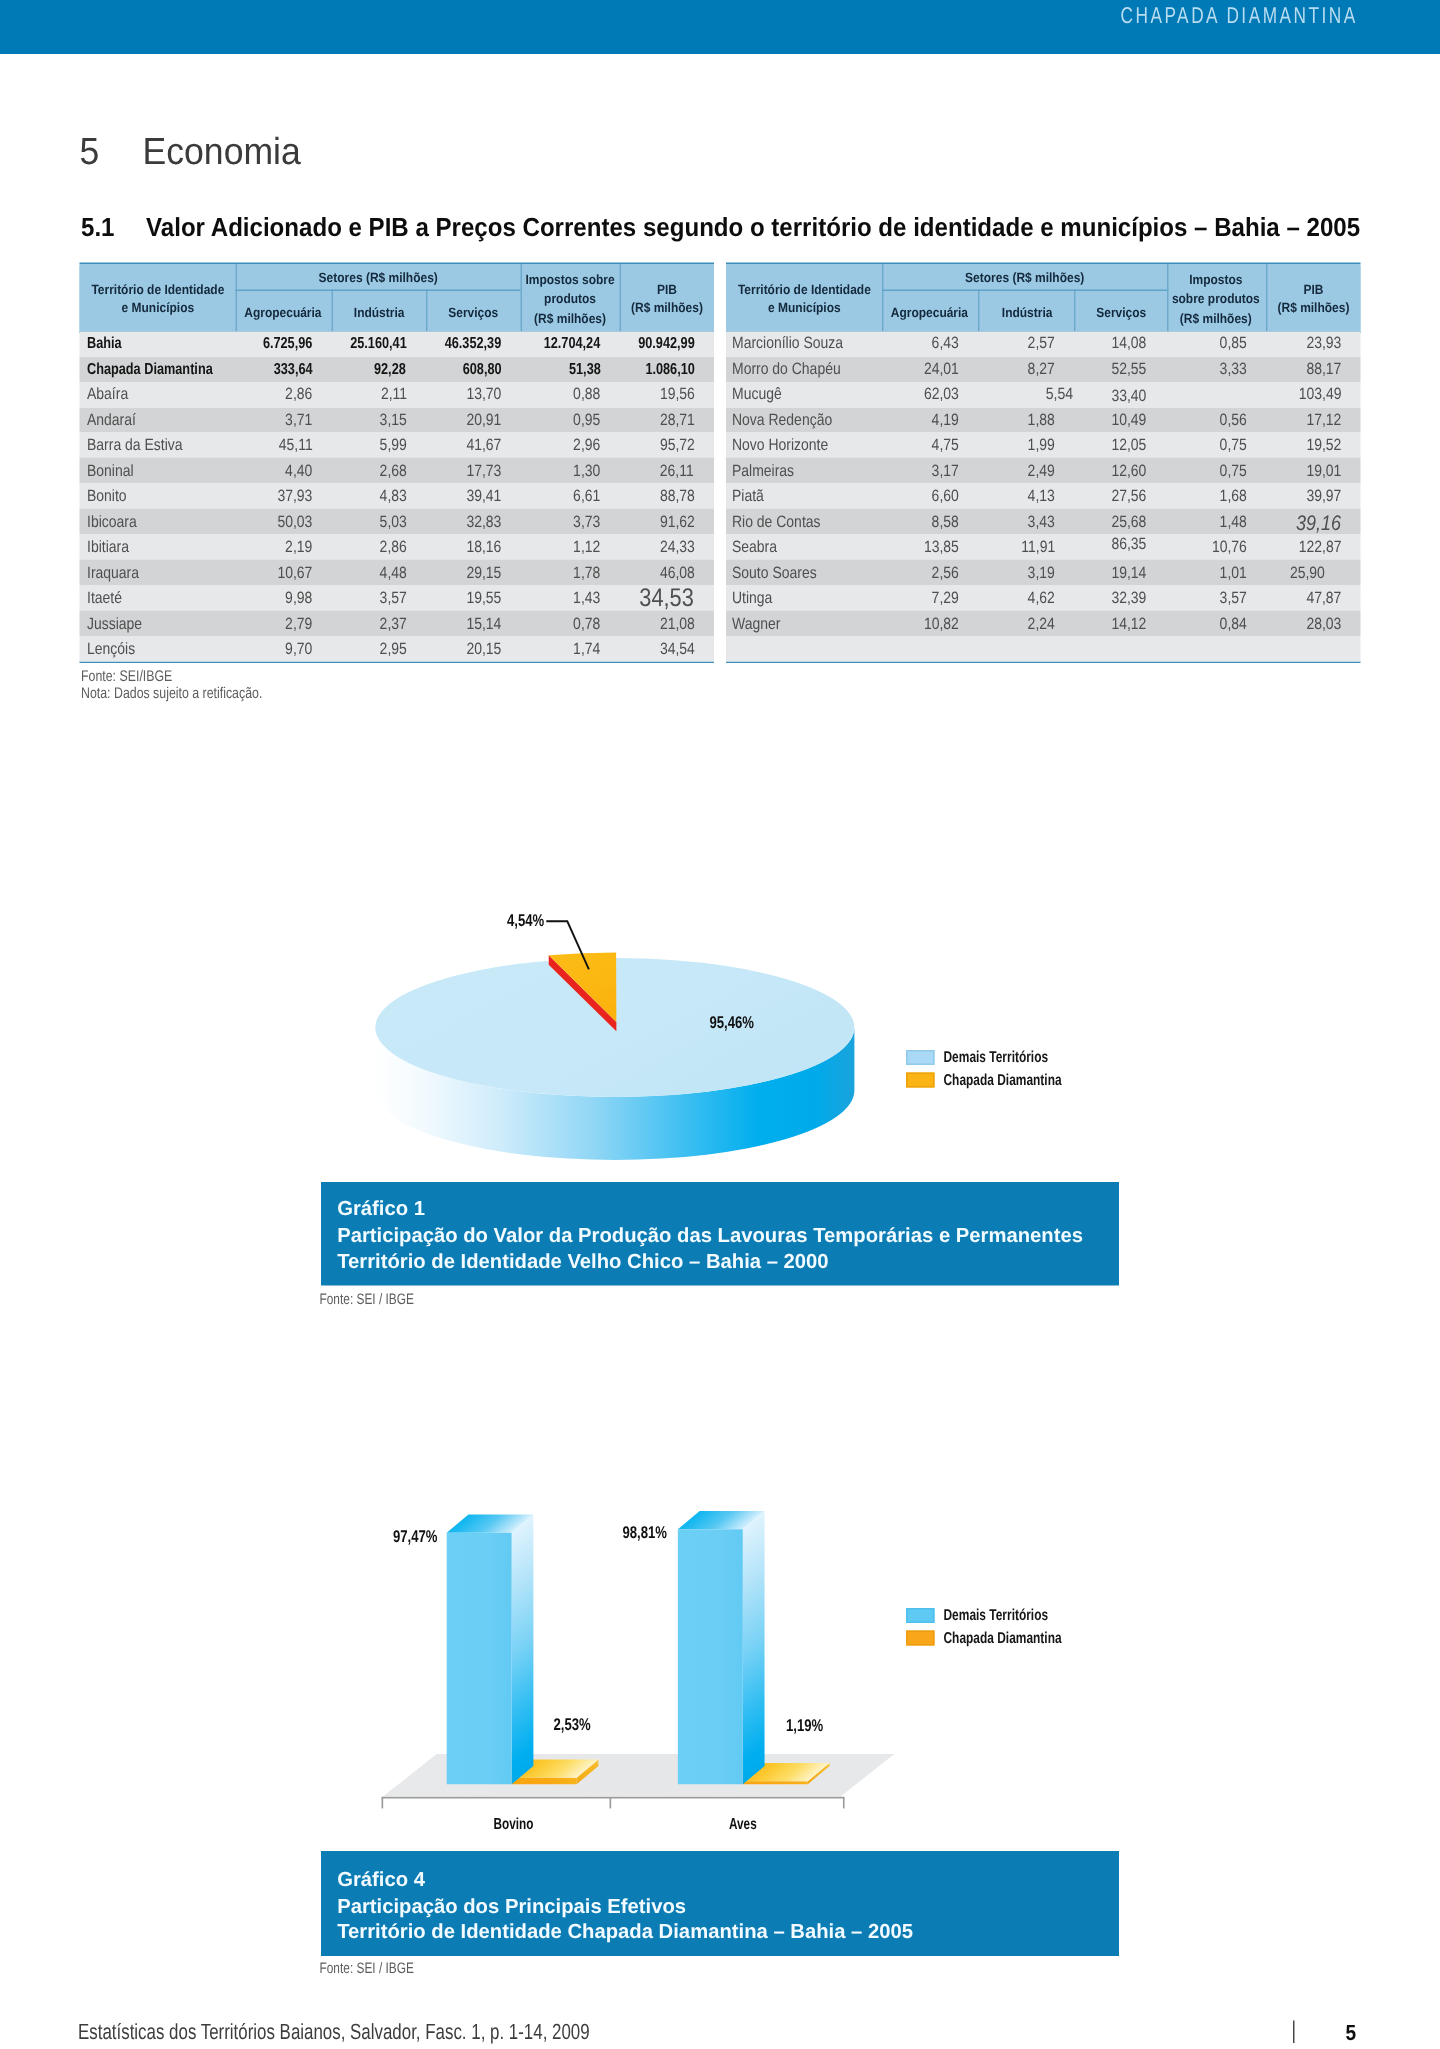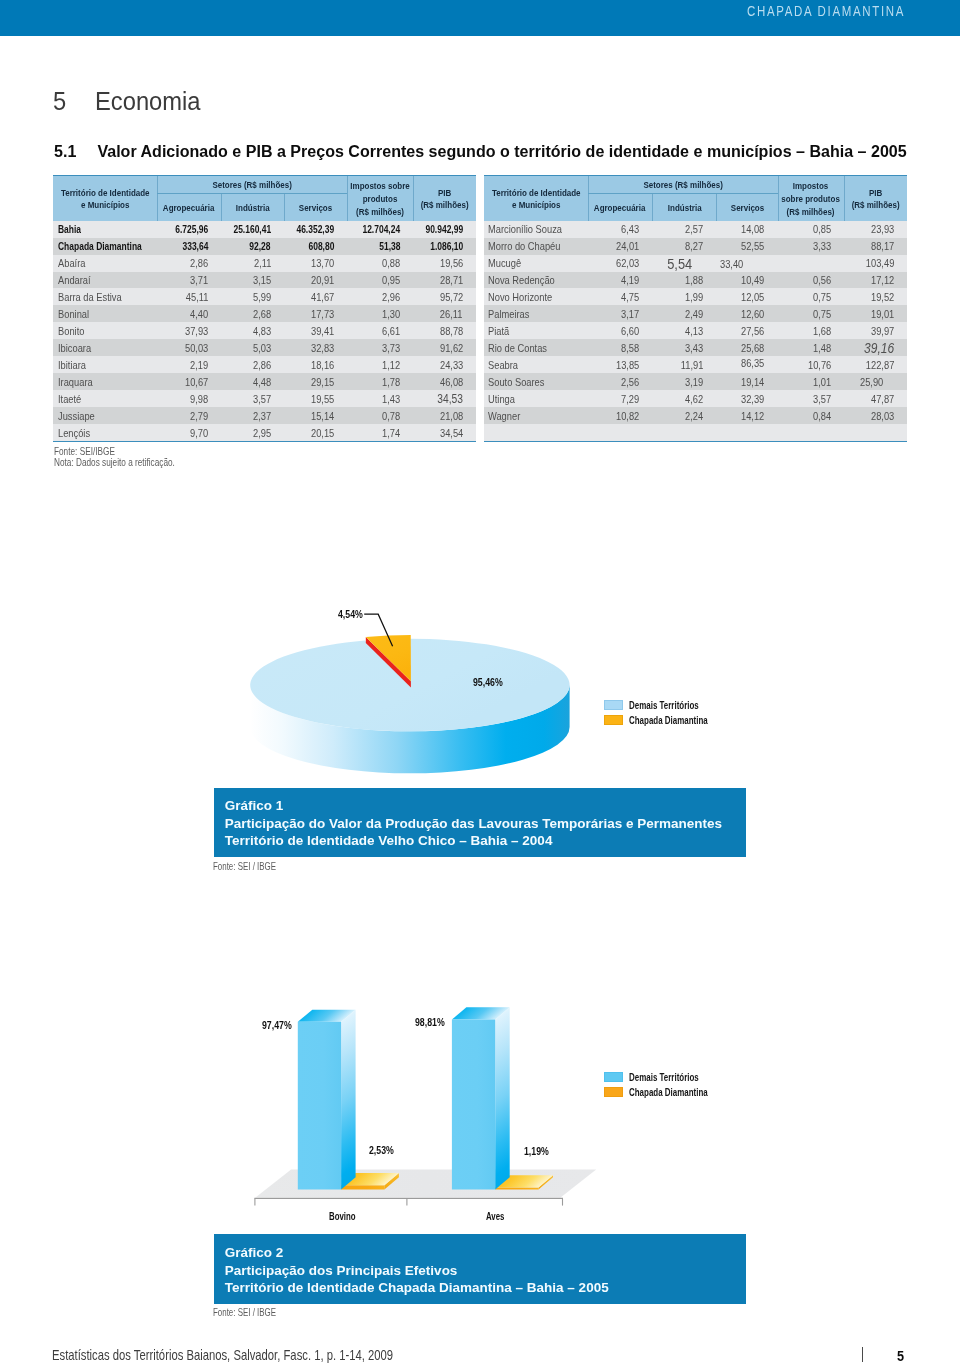--- a/index.html
+++ b/index.html
@@ -318,21 +318,21 @@
         </div>
         <div class="cell" style="left: 167.7px; top: 213.9px; width: 63px; height: 16.95px; padding-right: 13px; justify-content: flex-end; color: rgb(79, 79, 79); font-weight: 400; font-size: 10.9px;">
           <span style="transform-origin: 100% 50%; transform: scaleX(0.855);">3,57</span>
         </div>
         <div class="cell" style="left: 230.7px; top: 213.9px; width: 63px; height: 16.95px; padding-right: 13px; justify-content: flex-end; color: rgb(79, 79, 79); font-weight: 400; font-size: 10.9px;">
           <span style="transform-origin: 100% 50%; transform: scaleX(0.855);">19,55</span>
         </div>
         <div class="cell" style="left: 293.7px; top: 213.9px; width: 66.3px; height: 16.95px; padding-right: 13px; justify-content: flex-end; color: rgb(79, 79, 79); font-weight: 400; font-size: 10.9px;">
           <span style="transform-origin: 100% 50%; transform: scaleX(0.855);">1,43</span>
         </div>
-        <div class="cell" style="left: 360px; top: 213.9px; width: 62.5px; height: 16.95px; padding-right: 13px; justify-content: flex-end; color: rgb(79, 79, 79); font-weight: 400; font-size: 12px;">
+        <div class="cell" style="left: 360px; top: 213.9px; width: 62.5px; height: 16.95px; padding-right: 13px; justify-content: flex-end; color: rgb(79, 79, 79); font-weight: 400; font-size: 17px;">
           <span style="transform-origin: 100% 50%; transform: scaleX(0.855);">34,53</span>
         </div>
         <div class="rowbg" style="left: 0px; top: 230.85px; width: 422.5px; height: 16.95px; background: rgb(210, 212, 213);"></div>
         <div class="cell" style="left: 0px; top: 230.85px; width: 103.7px; height: 16.95px; padding-left: 4.4px; justify-content: flex-start; color: rgb(79, 79, 79); font-weight: 400; font-size: 10.9px;">
           <span style="transform-origin: 0px 50%; transform: scaleX(0.855);">Jussiape</span>
         </div>
         <div class="cell" style="left: 103.7px; top: 230.85px; width: 64px; height: 16.95px; padding-right: 13px; justify-content: flex-end; color: rgb(79, 79, 79); font-weight: 400; font-size: 10.9px;">
           <span style="transform-origin: 100% 50%; transform: scaleX(0.855);">2,79</span>
         </div>
         <div class="cell" style="left: 167.7px; top: 230.85px; width: 63px; height: 16.95px; padding-right: 13px; justify-content: flex-end; color: rgb(79, 79, 79); font-weight: 400; font-size: 10.9px;">
@@ -457,24 +457,24 @@
         <div class="cell" style="left: 360.1px; top: 61.35px; width: 62.7px; height: 16.95px; padding-right: 13px; justify-content: flex-end; color: rgb(79, 79, 79); font-weight: 400; font-size: 10.9px;">
           <span style="transform-origin: 100% 50%; transform: scaleX(0.855);">88,17</span>
         </div>
         <div class="rowbg" style="left: 0px; top: 78.3px; width: 422.8px; height: 16.95px; background: rgb(231, 232, 234);"></div>
         <div class="cell" style="left: 0px; top: 78.3px; width: 103.6px; height: 16.95px; padding-left: 4.4px; justify-content: flex-start; color: rgb(79, 79, 79); font-weight: 400; font-size: 10.9px;">
           <span style="transform-origin: 0px 50%; transform: scaleX(0.855);">Mucugê</span>
         </div>
         <div class="cell" style="left: 103.6px; top: 78.3px; width: 64.6px; height: 16.95px; padding-right: 13px; justify-content: flex-end; color: rgb(79, 79, 79); font-weight: 400; font-size: 10.9px;">
           <span style="transform-origin: 100% 50%; transform: scaleX(0.855);">62,03</span>
         </div>
-        <div class="cell" style="left: 157px; top: 78.3px; width: 64.1px; height: 16.95px; padding-right: 13px; justify-content: flex-end; color: rgb(79, 79, 79); font-weight: 400; font-size: 15px;">
+        <div class="cell" style="left: 180px; top: 78.3px; width: 64.1px; height: 16.95px; padding-right: 13px; justify-content: flex-end; color: rgb(79, 79, 79); font-weight: 400; font-size: 11px;">
           <span style="transform-origin: 100% 50%; transform: scaleX(0.855);">5,54</span>
         </div>
-        <div class="cell" style="left: 232.3px; top: 78.3px; width: 61.3px; height: 19px; padding-right: 13px; justify-content: flex-start; color: rgb(79, 79, 79); font-weight: 400; font-size: 10.9px;">
+        <div class="cell" style="left: 232.3px; top: 78.3px; width: 61.3px; height: 19px; padding-right: 13px; justify-content: flex-end; color: rgb(79, 79, 79); font-weight: 400; font-size: 10.9px;">
           <span style="transform-origin: 100% 50%; transform: scaleX(0.855);">33,40</span>
         </div>
         <div class="cell" style="left: 293.6px; top: 78.3px; width: 66.5px; height: 16.95px; padding-right: 13px; justify-content: flex-end; color: rgb(79, 79, 79); font-weight: 400; font-size: 10.9px; margin-top: 20px;">
           <span style="transform-origin: 100% 50%; transform: scaleX(0.855);">2,53</span>
         </div>
         <div class="cell" style="left: 360.1px; top: 78.3px; width: 62.7px; height: 16.95px; padding-right: 13px; justify-content: flex-end; color: rgb(79, 79, 79); font-weight: 400; font-size: 10.9px;">
           <span style="transform-origin: 100% 50%; transform: scaleX(0.855);">103,49</span>
         </div>
         <div class="rowbg" style="left: 0px; top: 95.25px; width: 422.8px; height: 16.95px; background: rgb(210, 212, 213);"></div>
         <div class="cell" style="left: 0px; top: 95.25px; width: 103.6px; height: 16.95px; padding-left: 4.4px; justify-content: flex-start; color: rgb(79, 79, 79); font-weight: 400; font-size: 10.9px;">
@@ -702,21 +702,21 @@
     </div>
     <div class="row">
       <span class="sw" style="background:#fbb315;border:0.6px solid #eda40b;"></span>
       <span>Chapada Diamantina</span>
     </div>
   </div>
 
   <div class="capbox" id="cap1" style="left:214px;top:787.5px;width:532px;height:69.2px;">
     <div class="l1">Gráfico 1</div>
     <div class="l2">Participação do Valor da Produção das Lavouras Temporárias e Permanentes</div>
-    <div class="l3">Território de Identidade Velho Chico – Bahia – 2004</div>
+    <div class="l3">Território de Identidade Velho Chico – Bahia – 2000</div>
   </div>
   <div class="fonte" style="left:213px;top:861px;">
     <div>Fonte: SEI / IBGE</div>
   </div>
 
   <svg id="bar-svg" width="960" height="1366" viewBox="0 0 960 1366" style="position:absolute;left:0;top:0;pointer-events:none;">
     <defs>
       <linearGradient id="barFront" x1="0" y1="0" x2="1" y2="0">
         <stop offset="0" stop-color="#6ccff5"></stop>
         <stop offset="0.6" stop-color="#6bcef5"></stop>
@@ -795,21 +795,21 @@
       <span class="sw" style="background:#5ec9f2;border:0.6px solid #4fc0ee;"></span>
       <span>Demais Territórios</span>
     </div>
     <div class="row">
       <span class="sw" style="background:#f9a61a;border:0.6px solid #ef9d10;"></span>
       <span>Chapada Diamantina</span>
     </div>
   </div>
 
   <div class="capbox" id="cap2" style="left:214px;top:1234.4px;width:532px;height:69.2px;">
-    <div class="l1">Gráfico 2</div>
+    <div class="l1">Gráfico 4</div>
     <div class="l2">Participação dos Principais Efetivos</div>
     <div class="l3">Território de Identidade Chapada Diamantina – Bahia – 2005</div>
   </div>
   <div class="fonte" style="left:213px;top:1307.2px;">
     <div>Fonte: SEI / IBGE</div>
   </div>
 
   <div class="ftr">Estatísticas dos Territórios Baianos, Salvador, Fasc. 1, p. 1-14, 2009</div>
   <div class="ftr-rule"></div>
   <div class="ftr-num">5</div>

